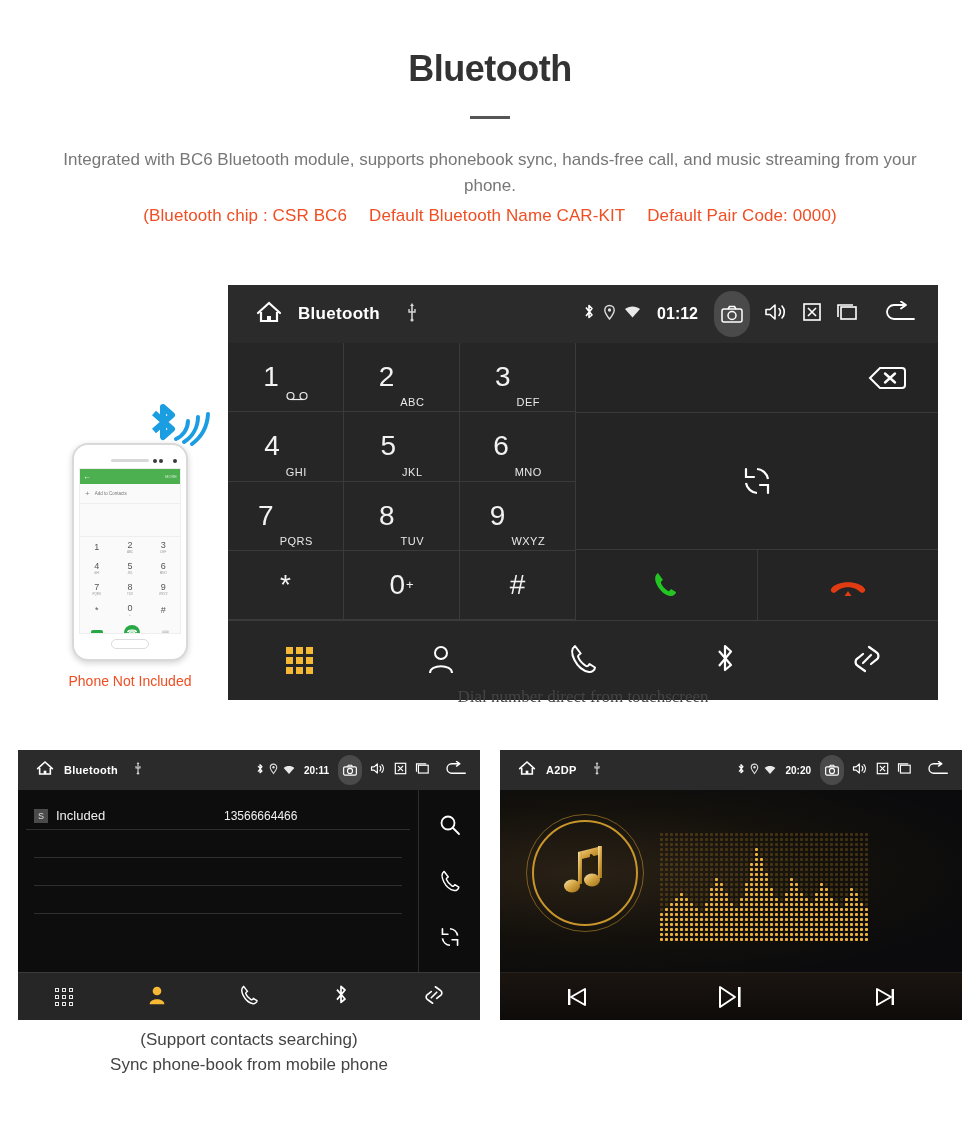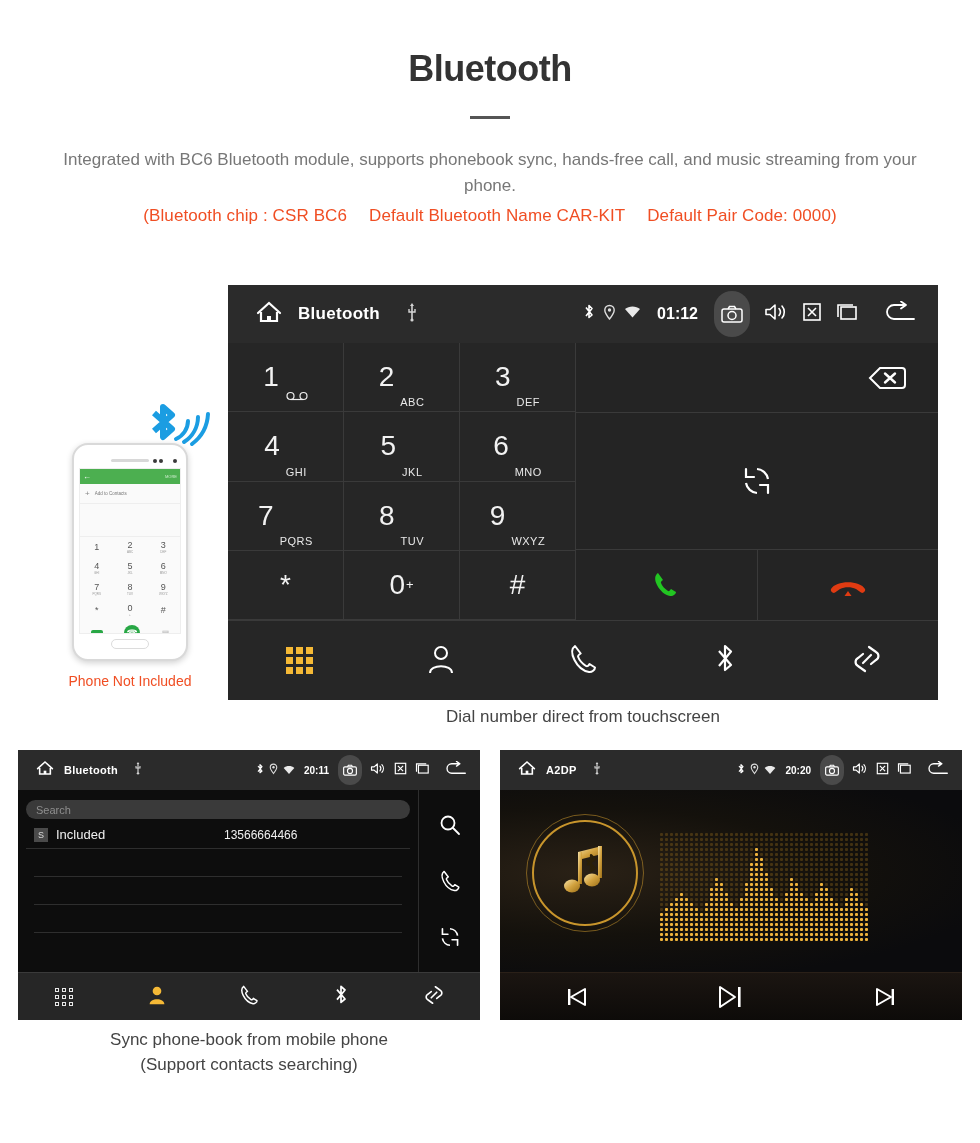--- a/index.html
+++ b/index.html
@@ -197,21 +197,21 @@
     margin: 5px auto 0 auto;
   }
   .phone-note {
     color: #f04e23; font-size: 14px; margin-top: 12px; white-space: nowrap;
   }
 
   
   .caption {
     text-align: center; color: #444; font-size: 17px; line-height: 1.45;
   }
-  .cap-main { position: absolute; left: 228px; top: 420px; width: 710px; }
+  .cap-main { position: absolute; left: 228px; top: 400px; width: 710px; font-family: Liberation Serif, serif; }
 
   
   .bottom-row { position: absolute; left: 0; top: 750px; width: 980px; }
   .screen-b {
     position: absolute; top: 0;
     width: 462px; height: 270px;
     background: #0d0d0d; overflow: hidden;
   }
   .screen-b-left { left: 18px; }
   .screen-b-right { left: 500px; }
@@ -646,21 +646,20 @@
               <path d="M2 15 L2 3 L17 3" fill="none" stroke="#fff" stroke-width="1.8"></path>
             </svg></span>
         <span style="margin-left:6px"><svg width="23" height="15" viewBox="0 0 34 22">
               <path d="M30 18 L10 18 A7 7 0 0 1 10 4 L22 4 L17 0.5 M22 4 L17 7.5" fill="none" stroke="#fff" stroke-width="2" stroke-linecap="round" stroke-linejoin="round"></path>
             </svg></span>
       </span>
     </div>
 
     <div class="contacts-body">
       <div class="contacts-main">
-        <div class="search-box">Search</div>
         <div class="contact-row">
           <span class="c-avatar">S</span>
           <span class="c-name">Included</span>
           <span class="c-num">13566664466</span>
         </div>
         <div class="empty-row"></div>
         <div class="empty-row"></div>
         <div class="empty-row"></div>
       </div>
       <div class="contacts-side">
@@ -1754,18 +1753,18 @@
       <span class="mc-btn">
         <svg width="26" height="24" viewBox="0 0 26 24">
             <path d="M5 4 L5 20 L19 12 Z" fill="none" stroke="#fff" stroke-width="2" stroke-linejoin="round"></path>
             <rect x="19.6" y="4" width="2.4" height="16" fill="#fff"></rect>
           </svg>
       </span>
     </div>
   </div>
 
   <div class="caption cap-left">
+    <div>(Support contacts searching)</div>
     <div>Sync phone-book from mobile phone</div>
-    <div>(Support contacts searching)</div>
   </div>
   <div class="caption cap-right">
   </div>
 </div>
 
 </body></html>

